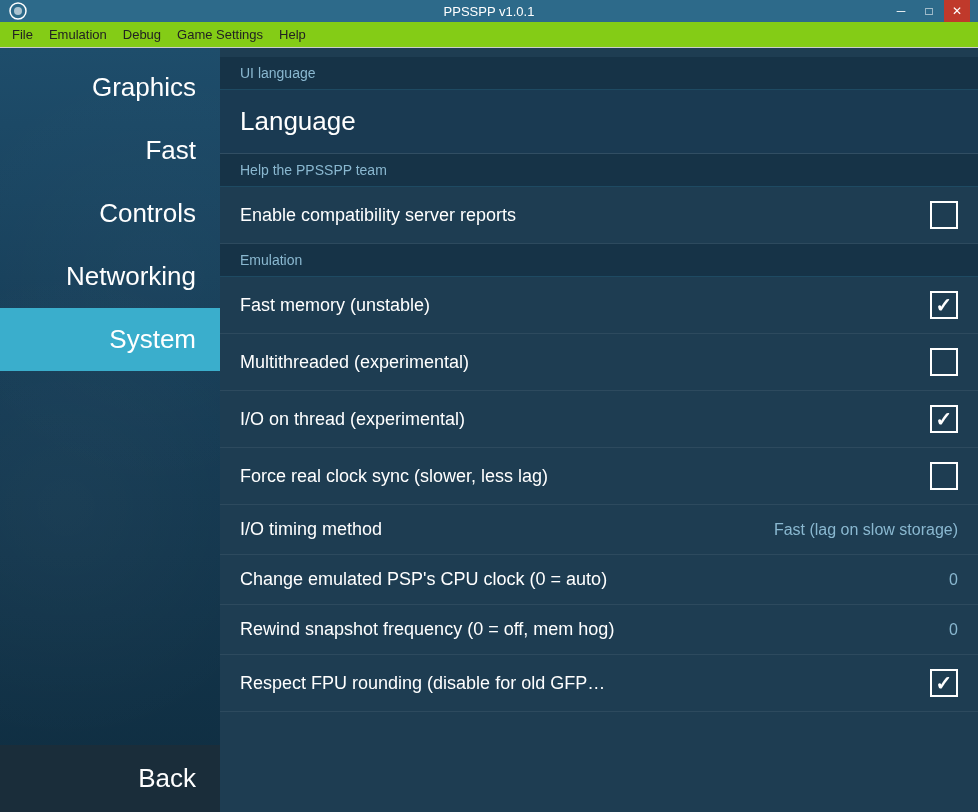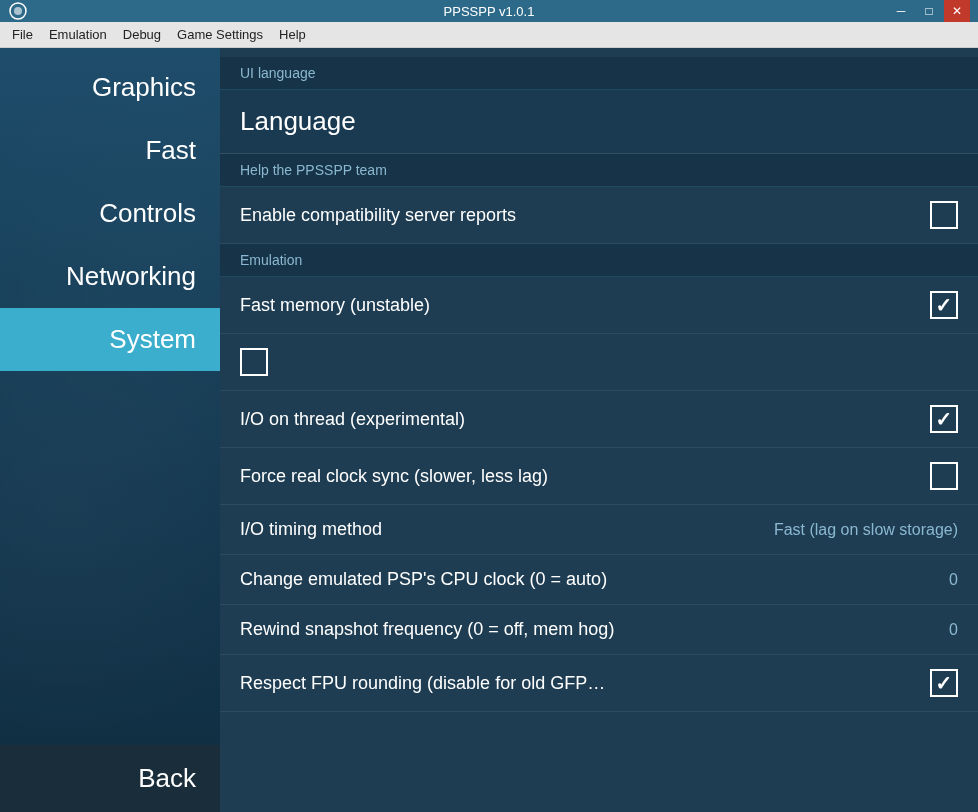--- a/index.html
+++ b/index.html
@@ -56,21 +56,21 @@
       color: white;
       font-size: 12px;
       cursor: pointer;
       border: none;
       background: transparent;
     }
     .title-btn.close { background: #c0392b; }
 
     
     .menu-bar {
-      background: #e5e5e5;
+      background: #84cc16;
       height: 26px;
       display: flex;
       align-items: center;
       padding: 8px 4px;
       flex-shrink: 0;
       border-bottom: 1px solid #ccc;
     }
 
     .menu-item {
       padding: 3px 8px;
@@ -296,20 +296,21 @@
       </div>
 
       <div class="section-header">Emulation</div>
 
       <div class="setting-row">
         <span class="setting-label">Fast memory (unstable)</span>
         <div class="checkbox checked"></div>
       </div>
 
       <div class="setting-row">
+        <span class="setting-label">Multithreaded (experimental)</span>
         <div class="checkbox"></div>
       </div>
 
       <div class="setting-row">
         <span class="setting-label">I/O on thread (experimental)</span>
         <div class="checkbox checked"></div>
       </div>
 
       <div class="setting-row">
         <span class="setting-label">Force real clock sync (slower, less lag)</span>

